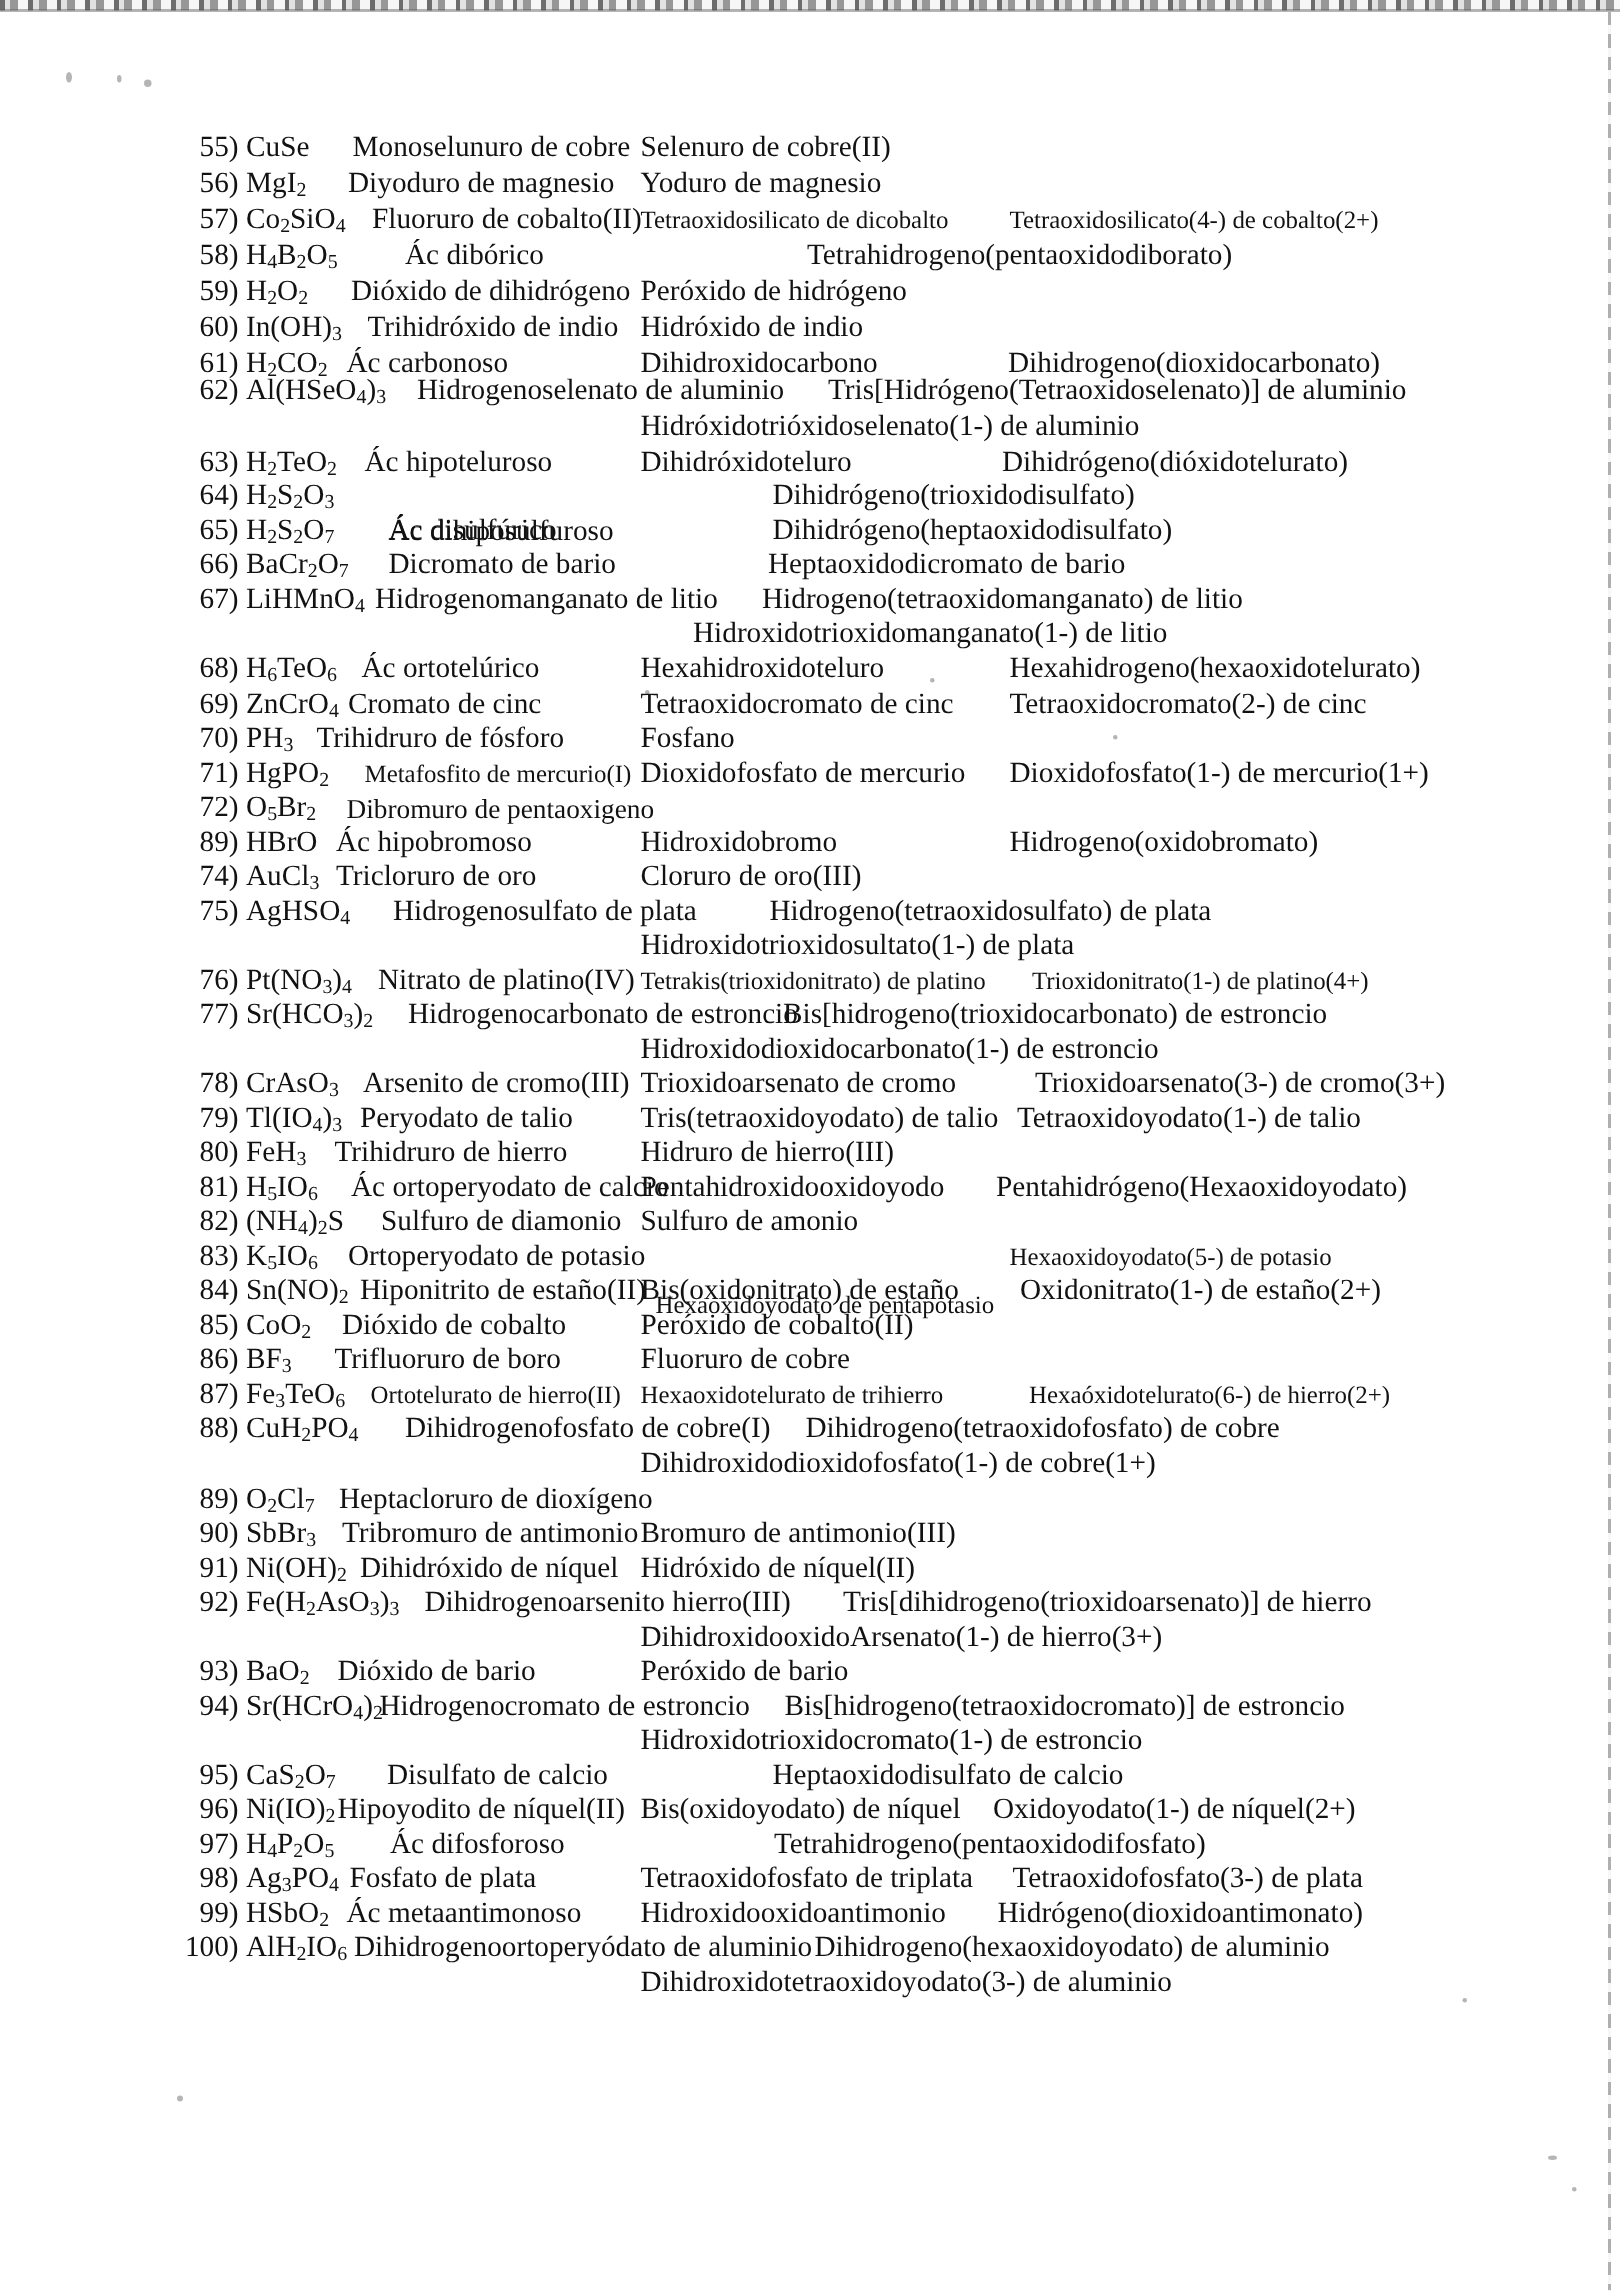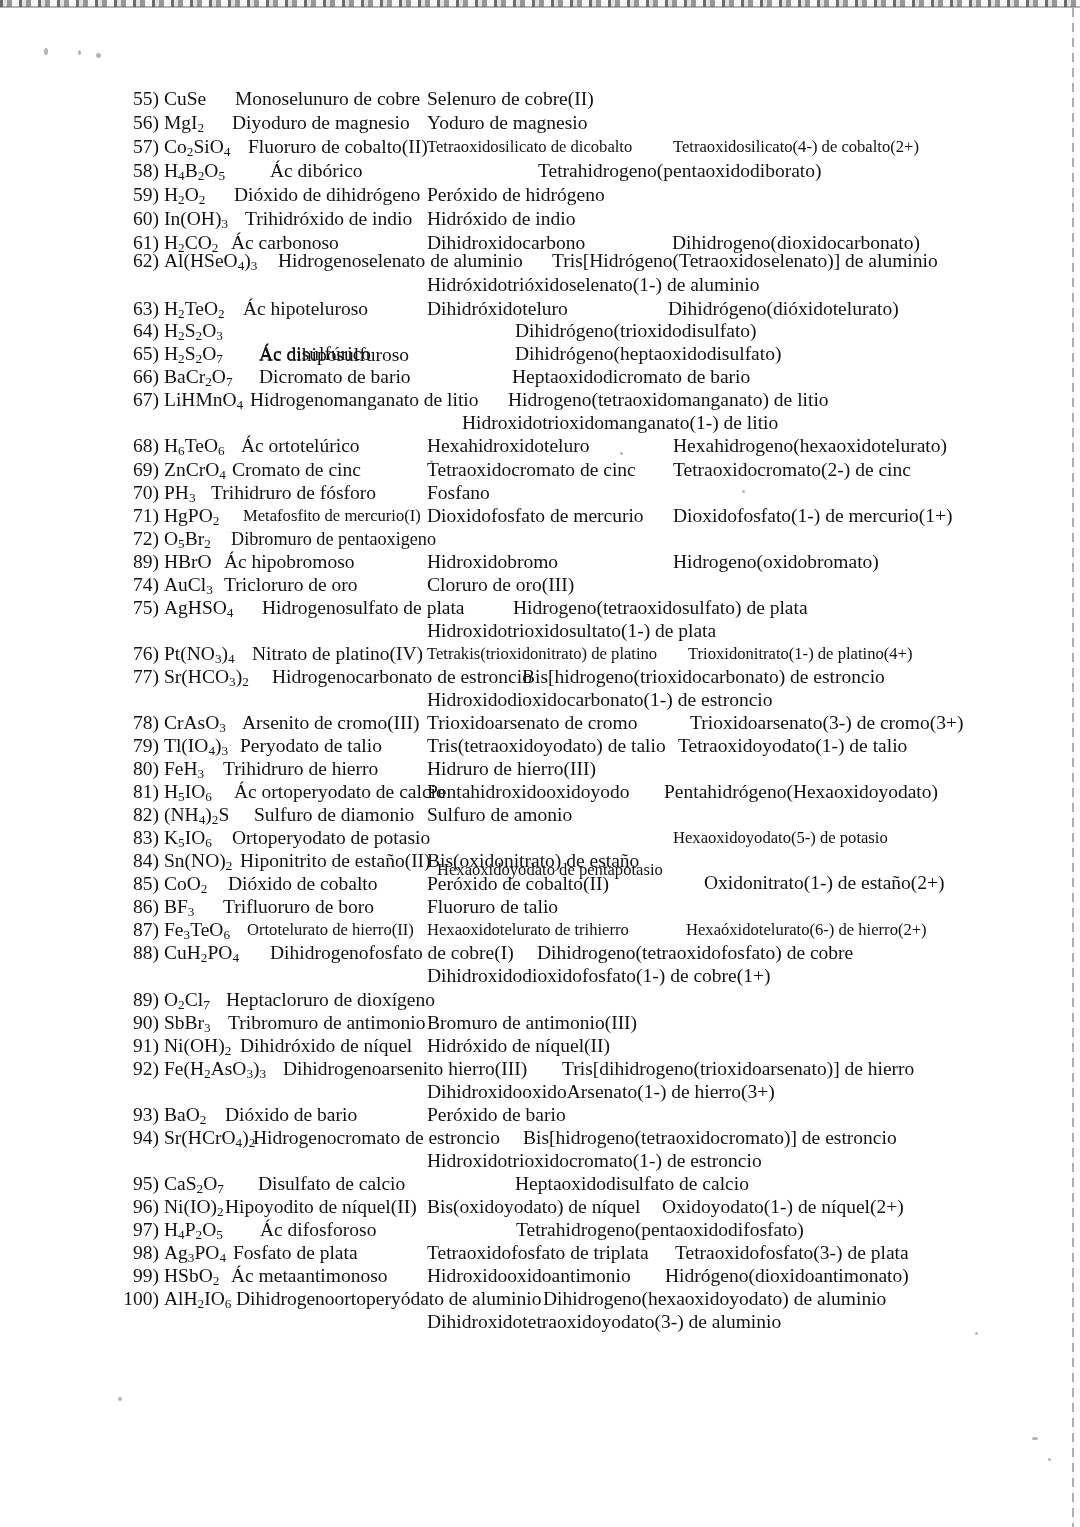--- a/index.html
+++ b/index.html
@@ -303,33 +303,33 @@
         <span class="cell " style="left: 164px;">K<sub>5</sub>IO<sub>6</sub></span>
         <span class="cell " style="left: 232px;">Ortoperyodato de potasio</span>
         <span class="cell small" style="left: 437px; margin-top: 32px;">Hexaoxidoyodato de pentapotasio</span>
         <span class="cell small" style="left: 673px;">Hexaoxidoyodato(5-) de potasio</span>
       </div>
       <div class="row" style="position: absolute; left: 0px; top: 849px;">
         <span class="cell num" style="left: 113px;">84)</span>
         <span class="cell " style="left: 164px;">Sn(NO)<sub>2</sub></span>
         <span class="cell " style="left: 240px;">Hiponitrito de estaño(II)</span>
         <span class="cell " style="left: 427px;">Bis(oxidonitrato) de estaño</span>
-        <span class="cell " style="left: 704px; margin-top: 22px;">Oxidonitrato(1-) de estaño(2+)</span>
+        <span class="cell " style="left: 680px;">Oxidonitrato(1-) de estaño(2+)</span>
       </div>
       <div class="row" style="position: absolute; left: 0px; top: 872px;">
         <span class="cell num" style="left: 113px;">85)</span>
         <span class="cell " style="left: 164px;">CoO<sub>2</sub></span>
         <span class="cell " style="left: 228px;">Dióxido de cobalto</span>
         <span class="cell " style="left: 427px;">Peróxido de cobalto(II)</span>
       </div>
       <div class="row" style="position: absolute; left: 0px; top: 895px;">
         <span class="cell num" style="left: 113px;">86)</span>
         <span class="cell " style="left: 164px;">BF<sub>3</sub></span>
         <span class="cell " style="left: 223px;">Trifluoruro de boro</span>
-        <span class="cell " style="left: 427px;">Fluoruro de talio</span>
+        <span class="cell " style="left: 427px;">Fluoruro de cobre</span>
       </div>
       <div class="row" style="position: absolute; left: 0px; top: 918px;">
         <span class="cell num" style="left: 113px;">87)</span>
         <span class="cell " style="left: 164px;">Fe<sub>3</sub>TeO<sub>6</sub></span>
         <span class="cell small" style="left: 247px;">Ortotelurato de hierro(II)</span>
         <span class="cell small" style="left: 427px;">Hexaoxidotelurato de trihierro</span>
         <span class="cell small" style="left: 686px;">Hexaóxidotelurato(6-) de hierro(2+)</span>
       </div>
       <div class="row" style="position: absolute; left: 0px; top: 941px;">
         <span class="cell num" style="left: 113px;">88)</span>

